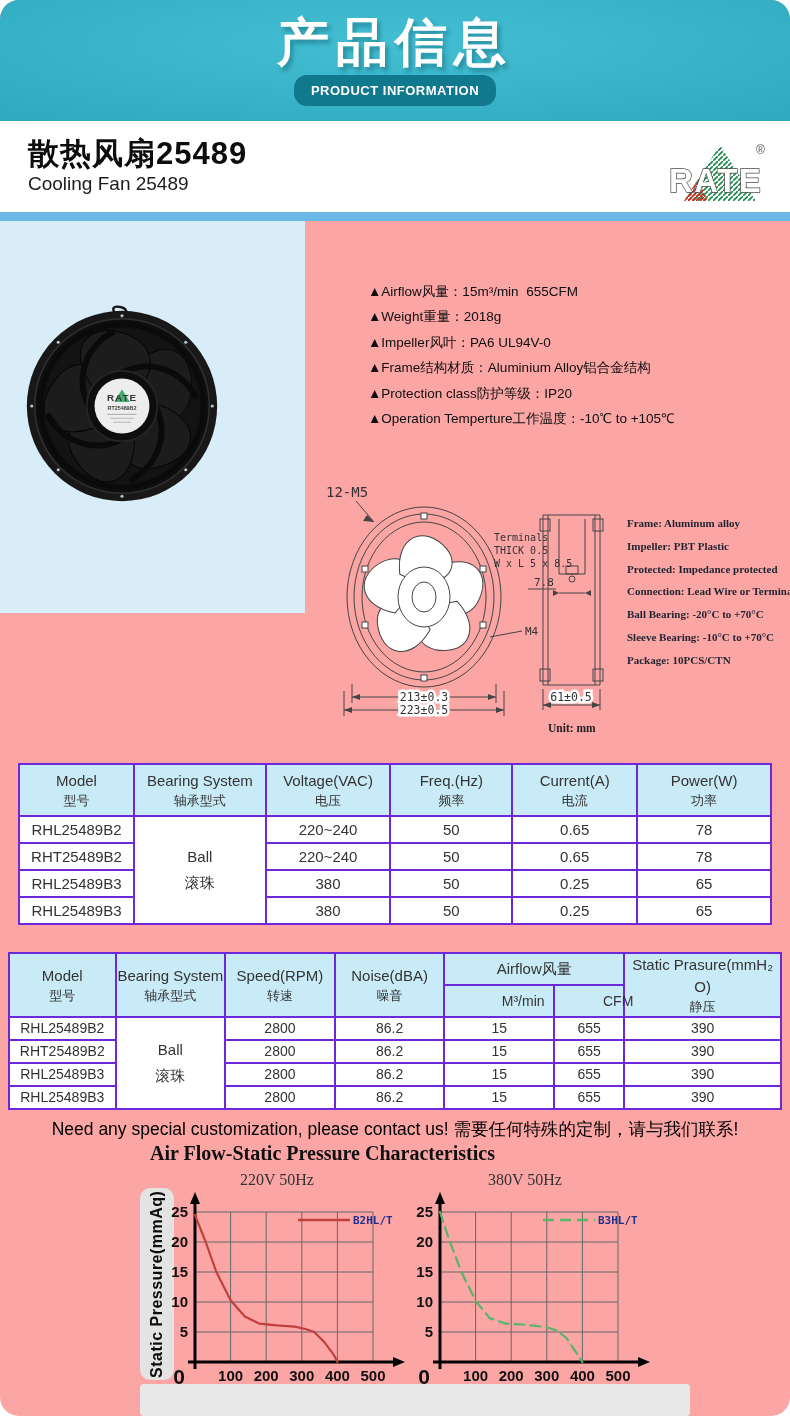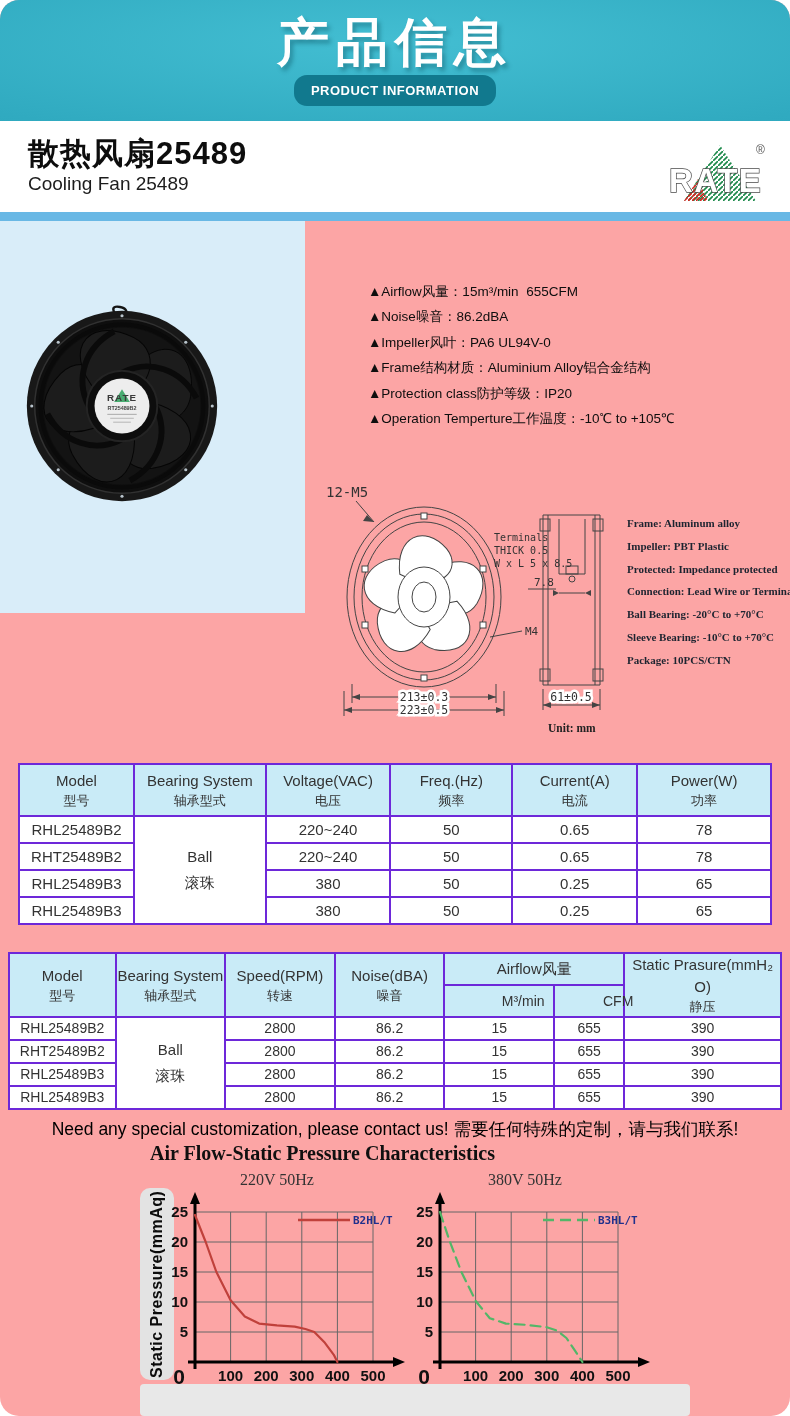--- a/index.html
+++ b/index.html
@@ -129,21 +129,21 @@
         <text x="105" y="100" text-anchor="middle" font-size="10" font-weight="bold" fill="#3a3a3a" letter-spacing="1">RATE</text>
         <text x="105" y="109" text-anchor="middle" font-size="5.5" font-weight="bold" fill="#444">RT25489B2</text>
         <rect x="90" y="113" width="30" height="1" fill="#a9a9a9"></rect>
         <rect x="93" y="117" width="24" height="1" fill="#b5b5b5"></rect>
         <rect x="96" y="121" width="18" height="1" fill="#b5b5b5"></rect>
       </svg>
     </div>
 
     <div class="specs">
         <div class="spec-line">▲Airflow风量：15m³/min  655CFM</div>
-        <div class="spec-line">▲Noise噪音：86.2dBA</div>
+        <div class="spec-line">▲Weight重量：2018g</div>
         <div class="spec-line">▲Impeller风叶：PA6 UL94V-0</div>
         <div class="spec-line">▲Frame结构材质：Aluminium Alloy铝合金结构</div>
         <div class="spec-line">▲Protection class防护等级：IP20</div>
         <div class="spec-line">▲Operation Temperture工作温度：-10℃ to +105℃</div>
       </div>
 
     <svg class="drawing" width="310" height="268" viewBox="0 0 310 268" font-family="&quot;DejaVu Sans Mono&quot;,monospace">
       <g stroke="#444" fill="none" stroke-width="1">
         <ellipse cx="102" cy="118" rx="77" ry="90"></ellipse>
         <ellipse cx="102" cy="118" rx="70" ry="83"></ellipse>

